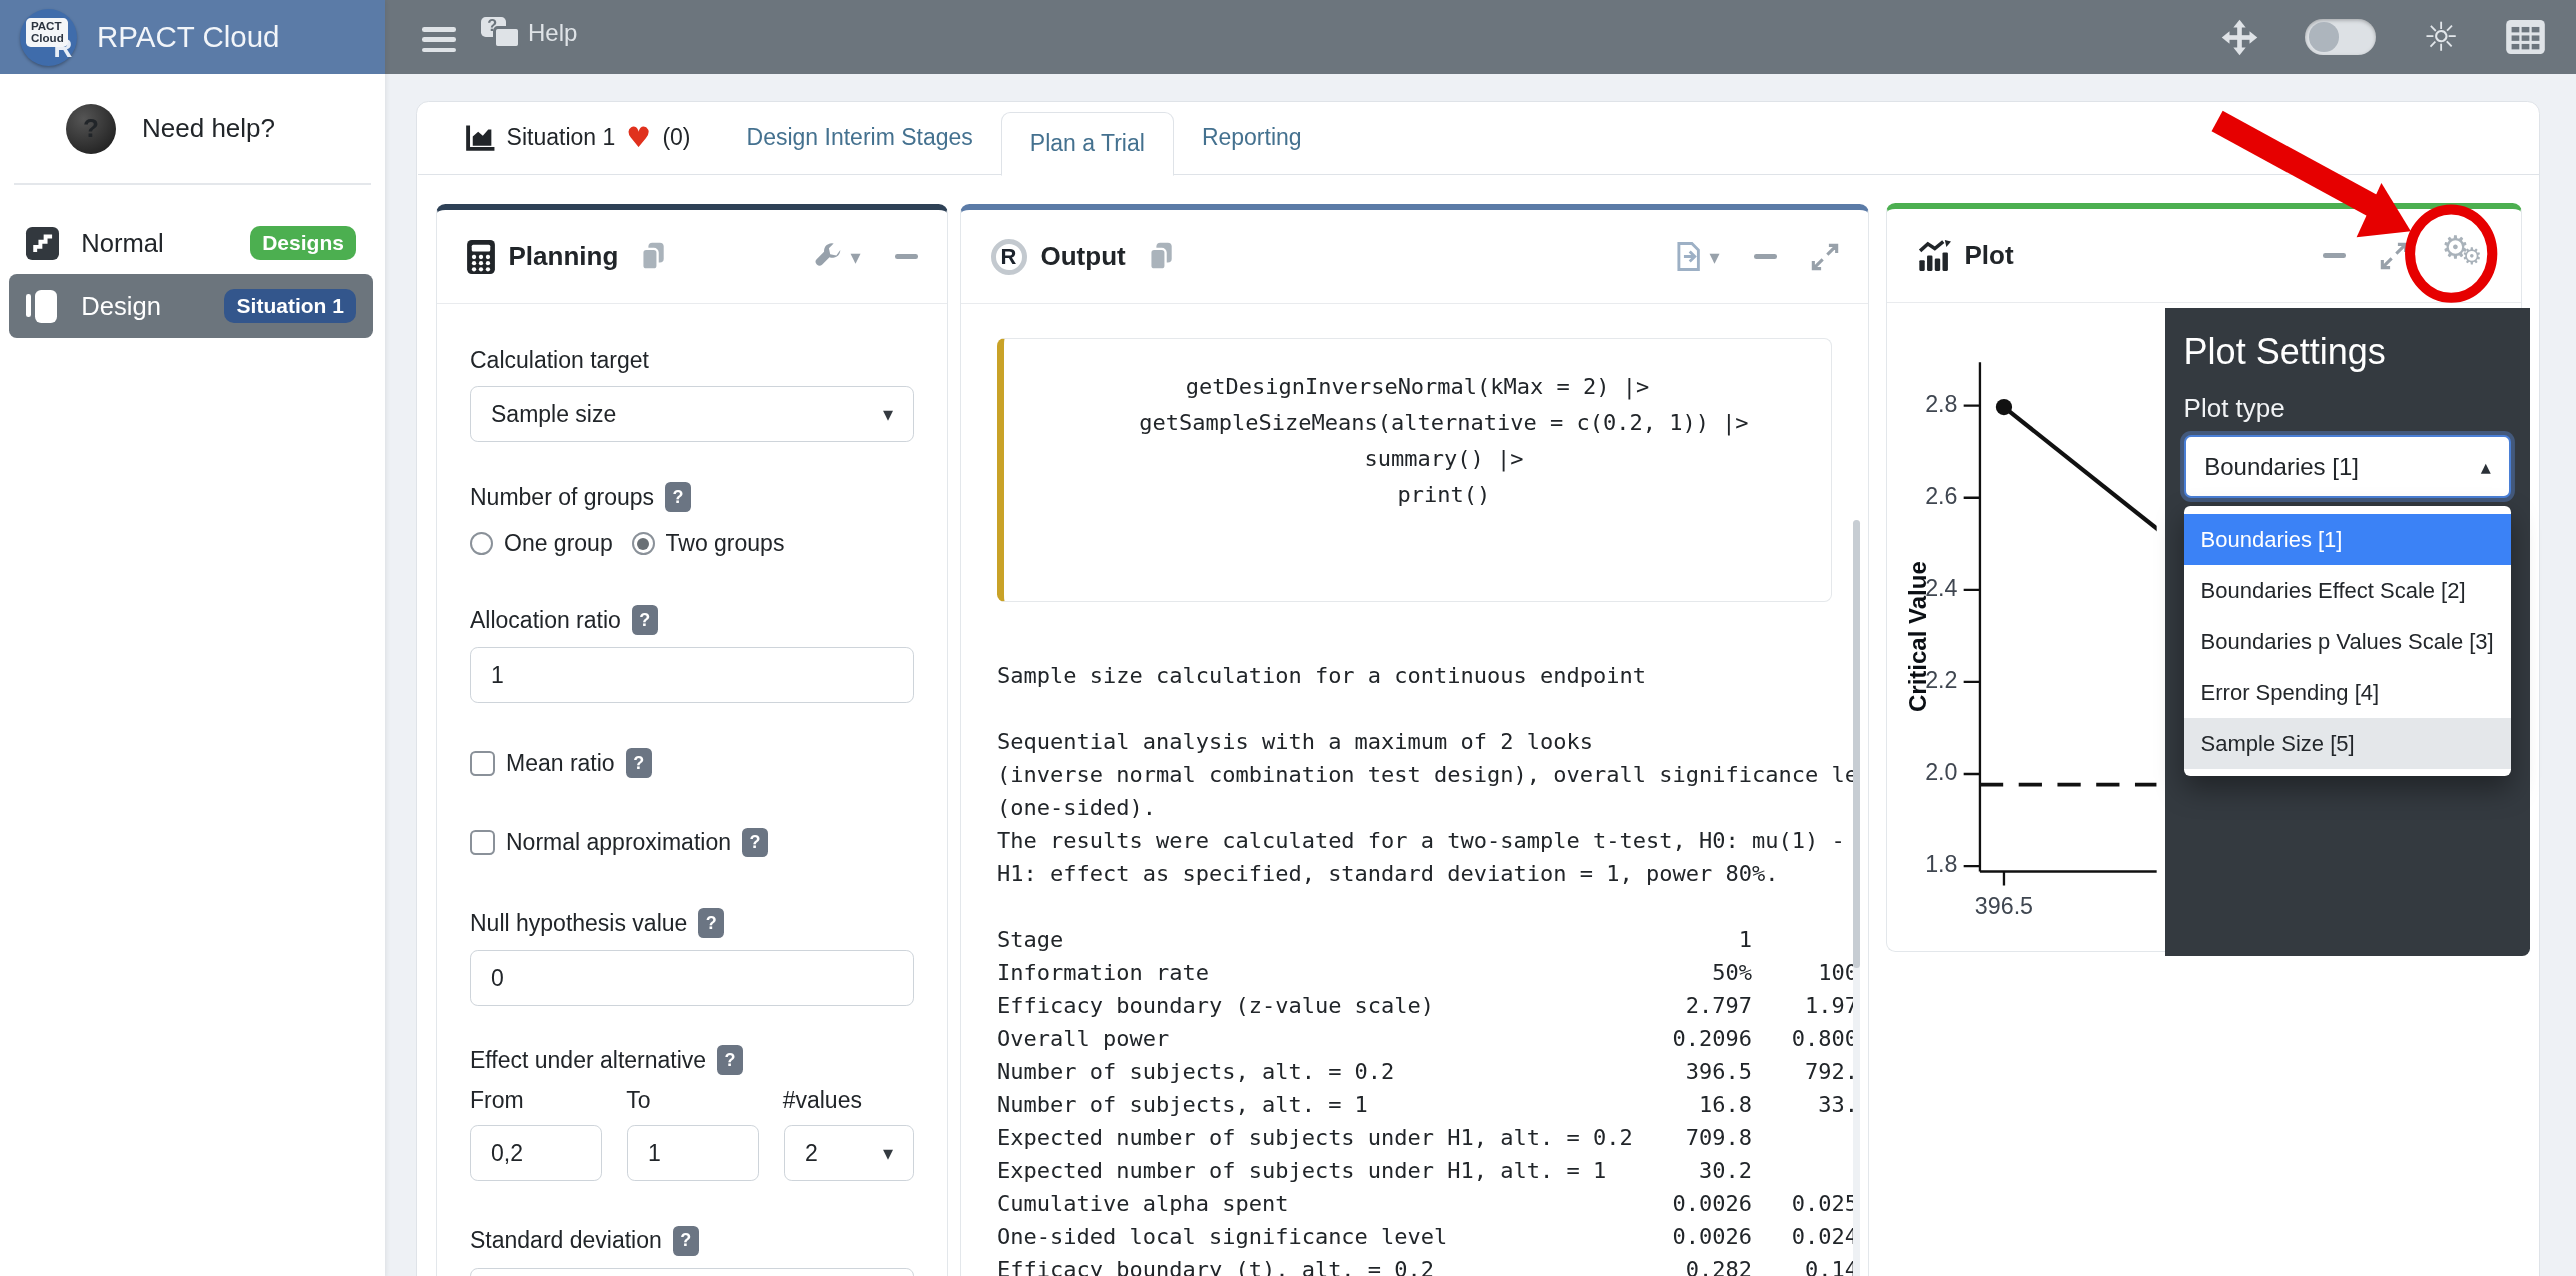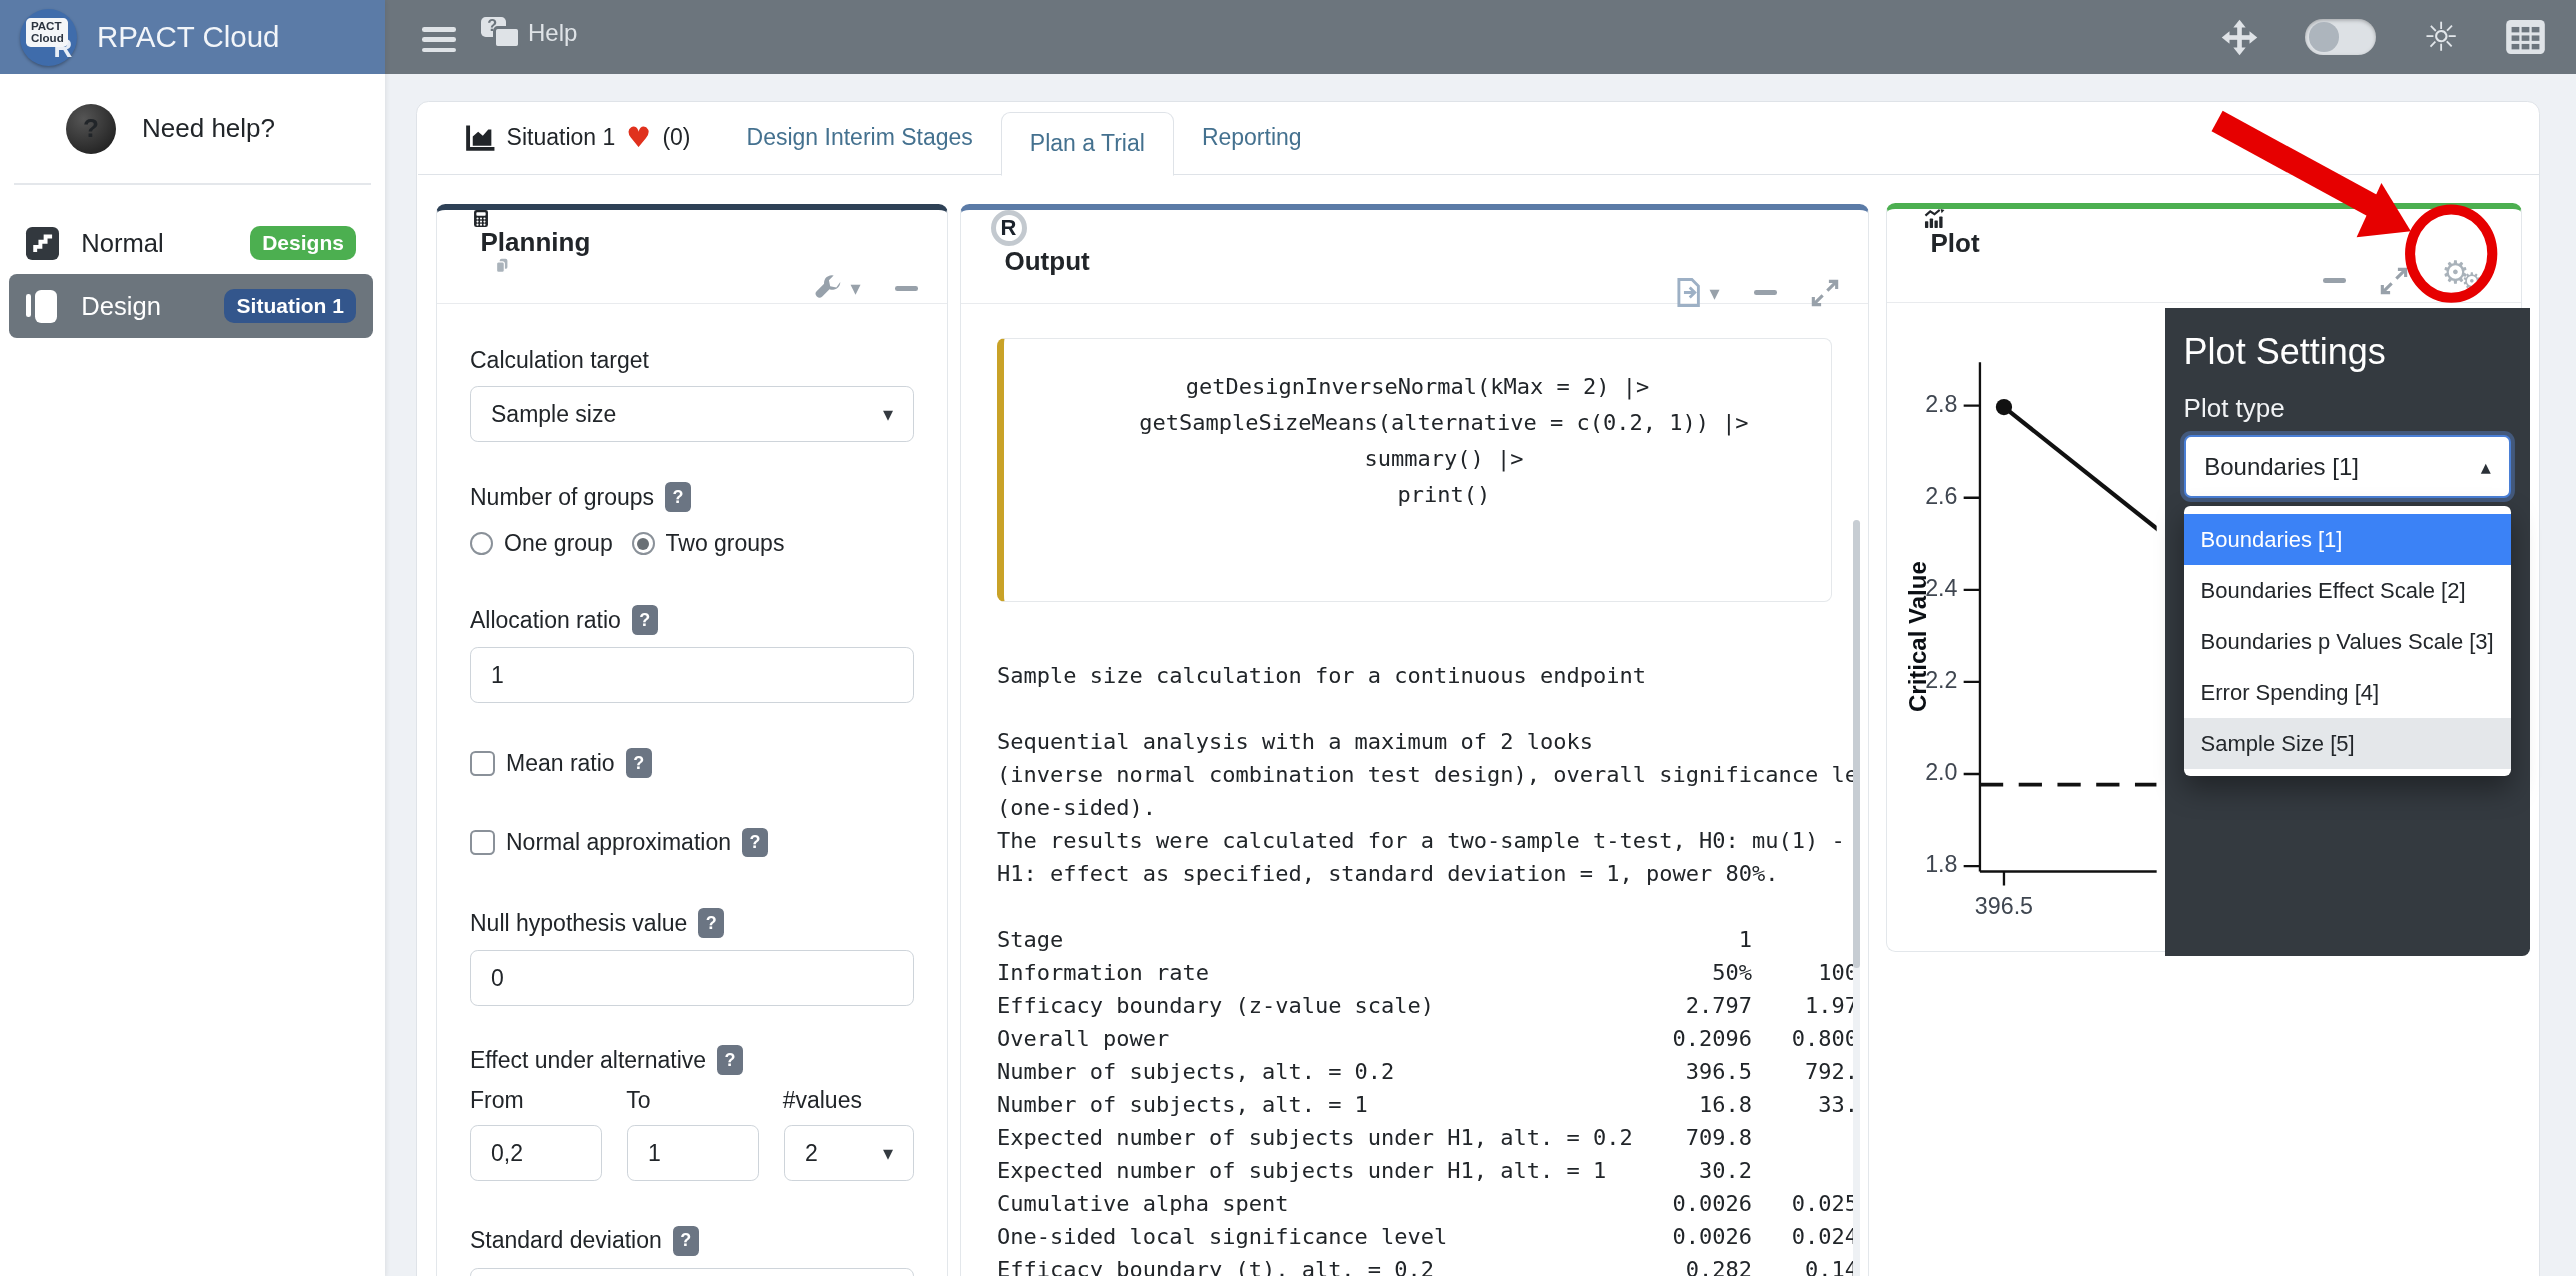--- a/index.html
+++ b/index.html
@@ -51,21 +51,21 @@
   .tabs{position:absolute;left:418px;top:101px;width:2121px;height:74px;display:flex;align-items:flex-end;
         border-bottom:1.6px solid #dfe3e8;padding-left:18.6px;box-sizing:border-box;}
   .tab{font-size:23px;color:#44718f;padding:0 28px;height:73px;display:flex;align-items:center;gap:11px;cursor:pointer;white-space:nowrap;}
   .tab.first{color:#212529;}
   .tab.active{height:62px;background:#fff;border:1.6px solid #dfe3e8;border-bottom:1.6px solid #fff;
               border-radius:9.3px 9.3px 0 0;margin-bottom:-1.6px;}
   .heart{color:#e0311d;font-family:"DejaVu Sans",sans-serif;font-size:28px;line-height:1;}
 
   
   .panel{position:absolute;background:#fff;border:1.6px solid #e3e7eb;border-radius:9.3px;box-sizing:border-box;}
-  .panel-head{height:93px;border-bottom:1.6px solid #e9ebee;display:flex;padding:0 29.5px;flex-direction:column;}
+  .panel-head{height:93px;border-bottom:1.6px solid #e9ebee;display:flex;align-items:center;padding:0 29.5px;}
   .panel-title{font-size:26px;font-weight:600;color:#212529;margin-left:14px;}
   .head-icons{margin-left:auto;display:flex;align-items:center;gap:34px;}
   .caret{font-family:"DejaVu Sans",sans-serif;color:#98a1aa;font-size:20px;}
   .minusbar{width:23px;height:4.7px;border-radius:2.3px;background:#98a1aa;}
 
   .planning{left:436px;top:204px;width:512px;height:1101px;border-top:6.2px solid #2e4156;}
   .output {left:960px;top:204px;width:909px;height:1101px;border-top:6.2px solid #5b7ba7;}
   .plotp  {left:1886px;top:203px;width:636px;height:749px;border-top:6.2px solid #4caf50;}
 
   

